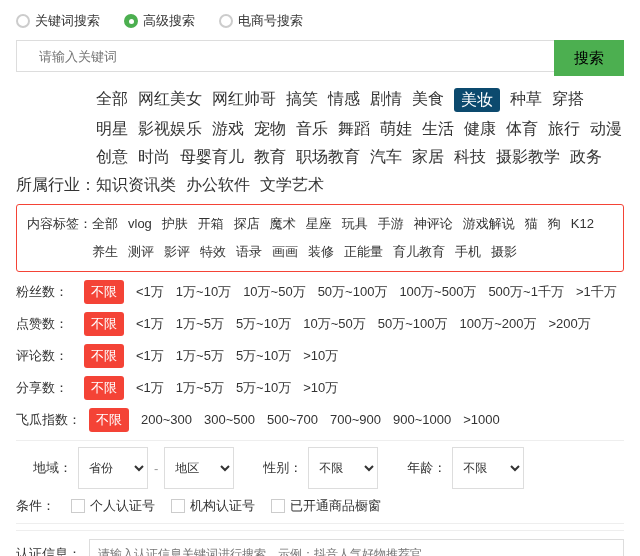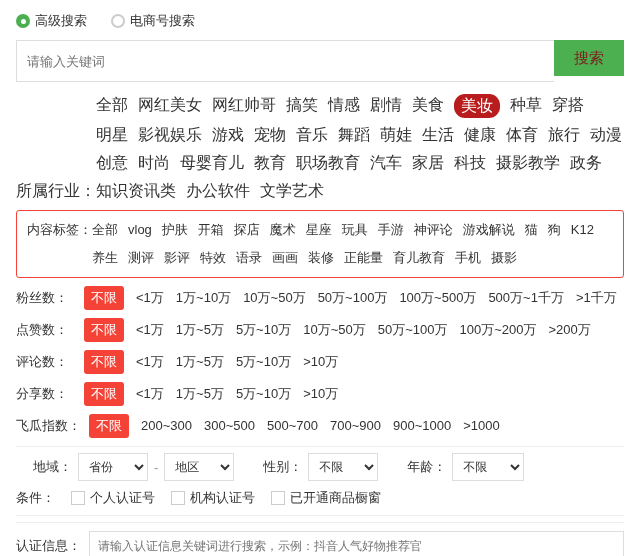--- a/index.html
+++ b/index.html
@@ -50,33 +50,33 @@
     }
 
     
     .search-bar {
       display: flex;
       gap: 0;
       margin-bottom: 12px;
     }
     .search-input {
       flex: 1;
-      height: 42px;
+      height: 32px;
       border: 1px solid #ddd;
       border-right: none;
-      padding: 0 10px;
+      padding: 0 22px;
       font-size: 13px;
       color: #999;
       outline: none;
     }
     .search-btn {
       width: 70px;
       height: 36px;
       background: #4caf50;
-      color: #7f1d1d;
+      color: #000000;
       border: none;
       font-size: 15px;
       cursor: pointer;
       font-family: Liberation Sans, sans-serif;
     }
 
     
     .filter-row {
       display: flex;
       align-items: flex-end;
@@ -96,23 +96,23 @@
       flex: 1;
     }
     .tag {
       cursor: pointer;
       color: #333;
       line-height: 22px;
       white-space: nowrap;
     }
     .tag.active-green {
       color: #fff;
-      background: #b91c1c;
+      background: #0c4a6e;
       padding: 1px 7px;
-      border-radius: 11px;
+      border-radius: 3px;
     }
     .tag.active-red {
       color: #fff;
       background: #f44336;
       padding: 1px 7px;
       border-radius: 3px;
     }
 
     
     .content-tag-section {
@@ -157,21 +157,21 @@
     .select-group {
       display: flex;
       align-items: center;
       gap: 6px;
       margin-left: 17px;
     }
     .select-label {
       color: #333;
     }
     .select-box {
-      height: 28px;
+      height: 42px;
       border: 1px solid #ddd;
       padding: 0 6px;
       font-size: 12px;
       min-width: 70px;
       color: #333;
       background: #fff;
       cursor: pointer;
     }
     .dash { color: #999; }
 
@@ -224,20 +224,24 @@
       border-top: 1px solid #eee;
       margin: 6px 0;
     }
   </style>
 </head>
 <body>
 
 <div class="container">
 
   <div class="search-type-row">
+    <div class="radio-item">
+      <div class="radio-circle"></div>
+      <span>关键词搜索</span>
+    </div>
     <div class="radio-item">
       <div class="radio-circle active"></div>
       <span>高级搜索</span>
     </div>
     <div class="radio-item">
       <div class="radio-circle"></div>
       <span>电商号搜索</span>
     </div>
   </div>
 

